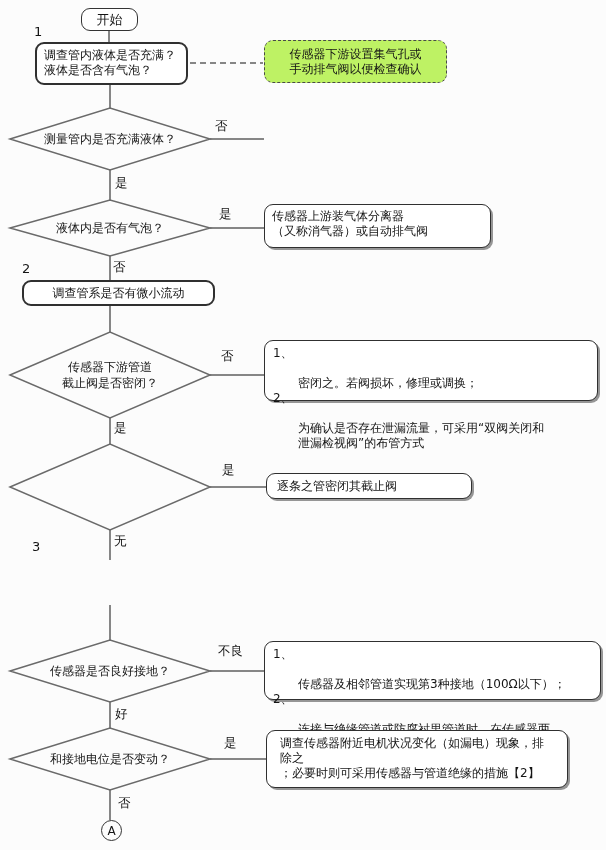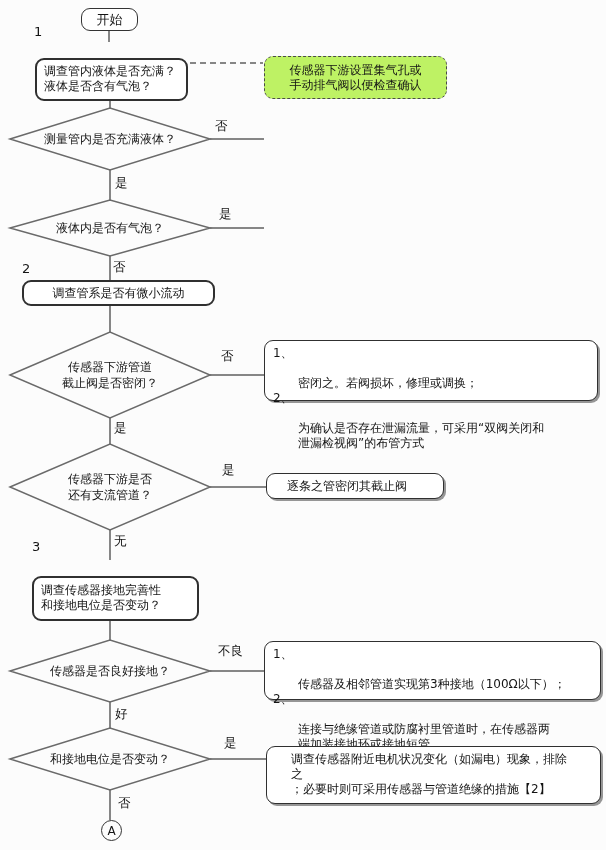--- a/index.html
+++ b/index.html
@@ -11,21 +11,21 @@
   .wires { position:absolute; left:0; top:0; }
   .wires line { stroke:#5f5f5f; stroke-width:1.5; }
   .wires line.dash { stroke-dasharray:6 4; stroke-width:1.3; }
   .wires polygon { fill:#fcfcfc; stroke:#6a6a6a; stroke-width:1.5; }
   .node { position:absolute; box-sizing:border-box; background:#ffffff;
           font-size:12px; line-height:15px;border-radius:9px; }
   .box  { border:1px solid #303030; }
   .thick{ border-width:2px; }
   .shadow { box-shadow:2px 2px 0 #969696; }
   .dashedbox { border:1px dashed #4a4a4a; background:#bef264; }
-  .pre { white-space:pre-line;margin-top:16px; }
+  .pre { white-space:pre-line; }
   .flexc { display:flex; align-items:center; justify-content:center; text-align:center; }
   .flexl { display:flex; align-items:center; }
   .pad { padding:4px 7px; }
   .dlabel { position:absolute; display:flex; align-items:center; justify-content:center;
             font-size:12px; line-height:16px; white-space:pre-line; text-align:center; }
   .elabel { position:absolute; font-size:12.5px; line-height:14px; }
   .marker { position:absolute; font-size:13px; }
   .num-item { display:flex; align-items:flex-start; }
   .num-item .num { width:25px; flex:none; }
   .num-item .txt { flex:1; white-space:pre-line;margin-top:30px; }
@@ -78,63 +78,61 @@
 液体是否含有气泡？</div>
 
   <div class="node dashedbox flexc pre" style="left:264px; top:40px; width:183px; height:43px;">传感器下游设置集气孔或
 手动排气阀以便检查确认</div>
 
   <div class="dlabel" style="left:10px; top:108px; width:200px; height:62px;">测量管内是否充满液体？</div>
 
 
   <div class="dlabel" style="left:10px; top:200px; width:200px; height:56px;">液体内是否有气泡？</div>
 
+  <div class="node box shadow pad pre" style="left:264px; top:204px; width:227px; height:44px;">传感器上游装气体分离器
+（又称消气器）或自动排气阀</div>
 
   <div class="node box thick flexc" style="left:22px; top:280px; width:193px; height:26px;">调查管系是否有微小流动</div>
 
   <div class="dlabel" style="left:10px; top:332px; width:200px; height:86px;">传感器下游管道
 截止阀是否密闭？</div>
 
   <div class="node box shadow" style="left:264px; top:340px; width:334px; height:61px; padding:5px 8px;">
     <div class="num-item">
       <span class="num">1、</span>
       <span class="txt">密闭之。若阀损坏，修理或调换；</span>
     </div>
     <div class="num-item">
       <span class="num">2、</span>
       <span class="txt">为确认是否存在泄漏流量，可采用“双阀关闭和
 泄漏检视阀”的布管方式</span>
     </div>
   </div>
 
-  <div class="dlabel" style="left:10px; top:444px; width:200px; height:86px;">传感器下游是否
-还有支流管道？</div>
 
-  <div class="node box shadow flexl" style="left:266px; top:473px; width:178px; height:26px; padding-left:20px;">逐条之管密闭其截止阀</div>
+  <div class="node box shadow flexl" style="left:266px; top:473px; width:206px; height:26px; padding-left:10px;">逐条之管密闭其截止阀</div>
 
-  <div class="node box thick pre" style="left:32px; top:560px; width:167px; height:45px; padding:5px 7px;">调查传感器接地完善性
-和接地电位是否变动？</div>
 
   <div class="dlabel" style="left:10px; top:640px; width:200px; height:62px;">传感器是否良好接地？</div>
 
   <div class="node box shadow" style="left:264px; top:641px; width:337px; height:59px; padding:5px 8px;">
     <div class="num-item">
       <span class="num">1、</span>
       <span class="txt">传感器及相邻管道实现第3种接地（100Ω以下）；</span>
     </div>
     <div class="num-item">
       <span class="num">2、</span>
       <span class="txt">连接与绝缘管道或防腐衬里管道时，在传感器两
 端加装接地环或接地短管。</span>
     </div>
   </div>
 
   <div class="dlabel" style="left:10px; top:728px; width:200px; height:62px;">和接地电位是否变动？</div>
 
-  <div class="node box shadow pre" style="left:266px; top:730px; width:335px; height:58px; padding:5px 24px;">调查传感器附近电机状况变化（如漏电）现象，排除之
+  <div class="node box shadow pre" style="left:266px; top:730px; width:302px; height:58px; padding:5px 13px;">调查传感器附近电机状况变化（如漏电）现象，排除之
 ；必要时则可采用传感器与管道绝缘的措施【2】</div>
 
   <div class="circle" style="position:absolute; left:101px; top:820px; width:21px; height:21px; box-sizing:border-box;">A</div>
 
   <span class="elabel" style="left:215px; top:119px;">否</span>
   <span class="elabel" style="left:115px; top:176px;">是</span>
   <span class="elabel" style="left:219px; top:207px;">是</span>
   <span class="elabel" style="left:113px; top:260px;">否</span>
   <span class="elabel" style="left:221px; top:349px;">否</span>
   <span class="elabel" style="left:114px; top:421px;">是</span>

